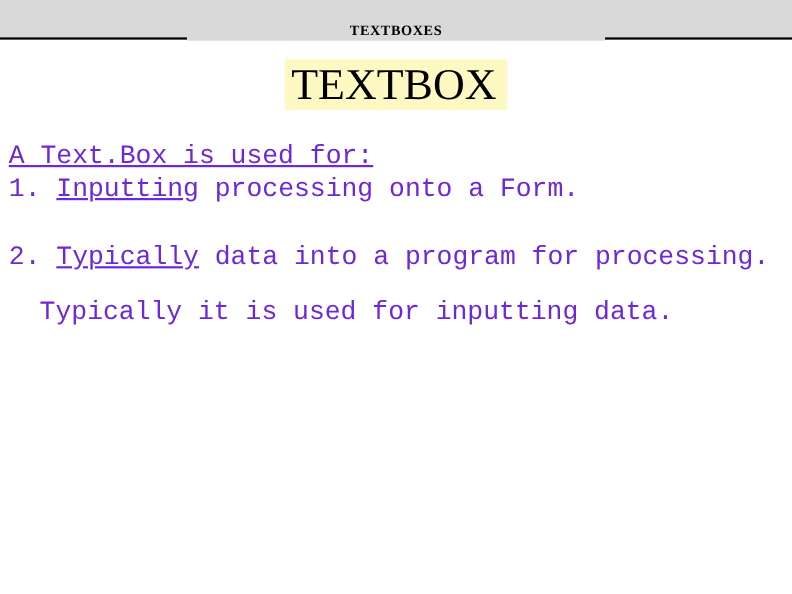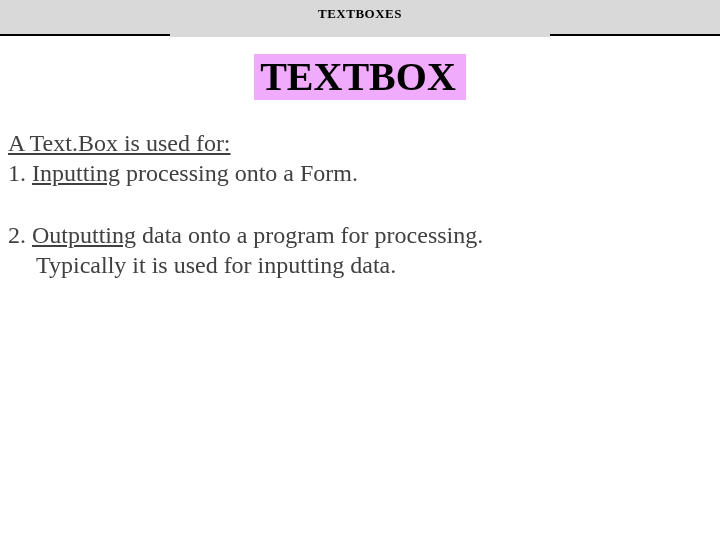--- a/index.html
+++ b/index.html
@@ -13,21 +13,21 @@
   }
   .header-band {
     width: 100%;
     height: 34px;
     background: #d9d9d9;
     position: relative;
     border-bottom: 2.5px solid #000;
   }
   .header-title {
     position: absolute;
-    top: 6px;
+    top: 20px;
     left: 50%;
     transform: translateX(-50%);
     font-size: 13px;
     font-weight: bold;
     letter-spacing: 0.5px;
     color: #000;
   }
   
   .header-gap {
     position: absolute;
@@ -39,44 +39,46 @@
   }
   .content {
     padding: 18px 8px 0 8px;
   }
   .big-heading-wrap {
     text-align: center;
     margin-bottom: 28px;
   }
   .big-heading {
     display: inline-block;
-    background: #f0abfc;
+    background: #fef9c3;
     font-size: 40px;
-    font-weight: bold;
+    font-weight: normal;
     padding: 2px 10px 2px 6px;
     line-height: 1.05;
   }
   .body-text {
     font-size: 24px;
     line-height: 1.25;
-    color: #404040;
+    color: #6d28d9;
+    font-family: Liberation Mono, monospace;
   }
   .intro-line {
     text-decoration: underline;
     margin: 0;
   }
   .item {
     margin: 0;
   }
   .item .num {
     display: inline;
   }
   .ul { text-decoration: underline; }
   .indent-cont {
     padding-left: 28px;
+    margin-top: 20px;
   }
   .gap { height: 32px; }
 </style>
 </head>
 <body>
 
 <div class="header-band">
   <span class="header-title">TEXTBOXES</span>
   <div class="header-gap"></div>
 </div>
@@ -90,18 +92,18 @@
   <div class="body-text">
     <p class="intro-line">A Text.Box is used for:</p>
 
     <p class="item">
       <span class="num">1. </span><span class="ul">Inputting</span><span> processing onto a Form.</span>
     </p>
 
     <div class="gap"></div>
 
     <p class="item">
-      <span class="num">2. </span><span class="ul">Outputting</span><span> data onto a program for processing.</span>
+      <span class="num">2. </span><span class="ul">Typically</span><span> data into a program for processing.</span>
     </p>
     <p class="item indent-cont">Typically it is used for inputting data.</p>
   </div>
 
 </div>
 
 </body></html>

